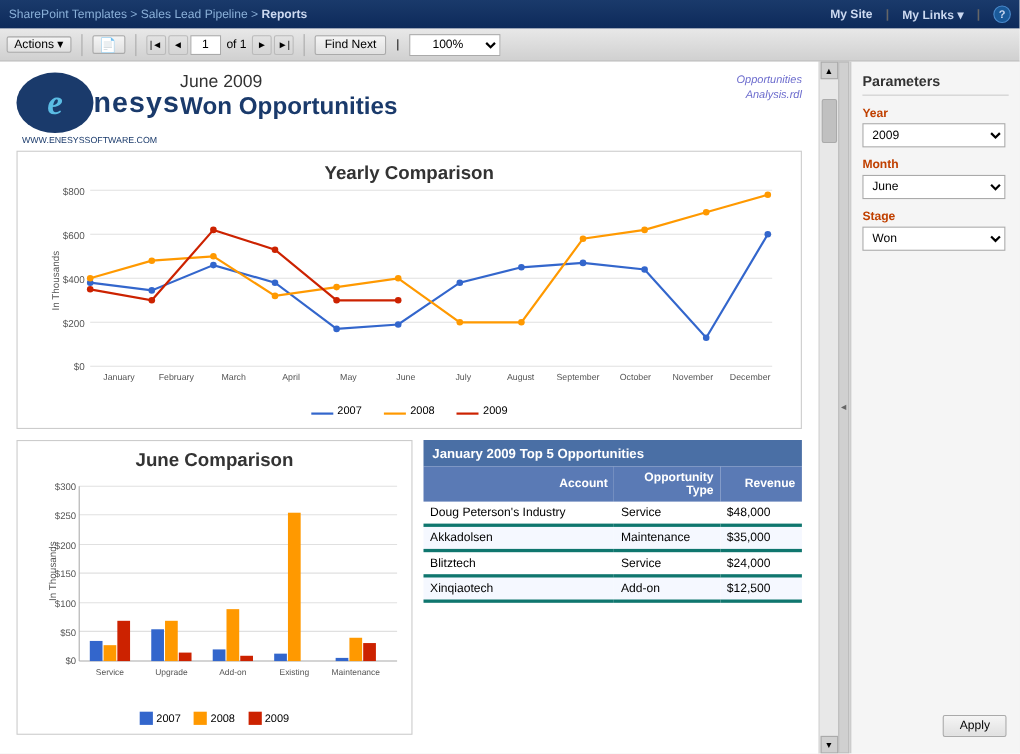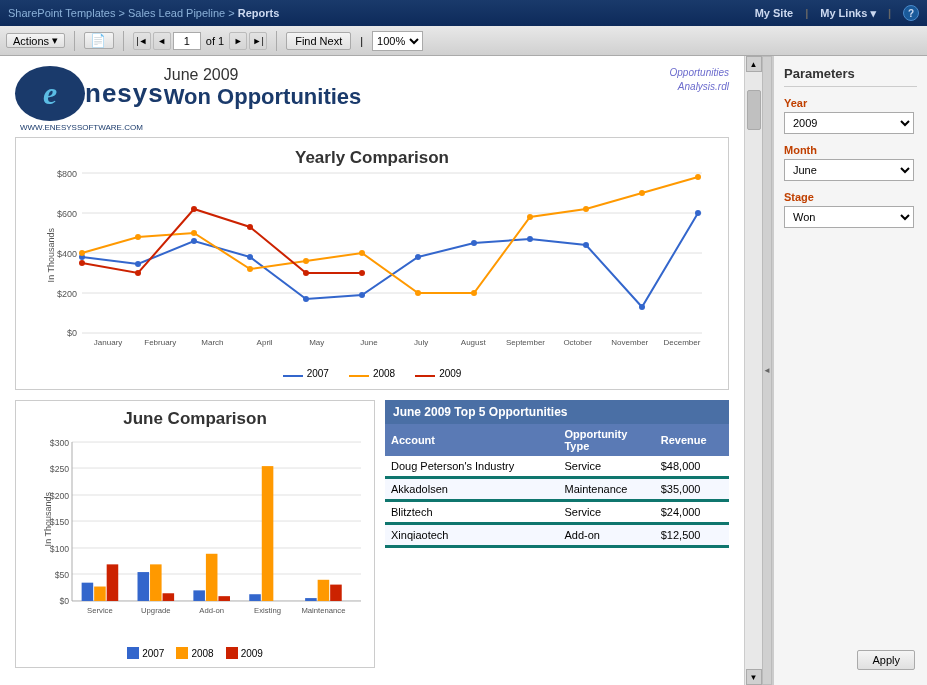--- a/index.html
+++ b/index.html
@@ -46,21 +46,21 @@
       width: 18px; height: 18px; cursor: pointer; font-size: 10px; display: flex; align-items: center; justify-content: center;
     }
     .page-input {
       width: 28px; height: 18px; border: 1px solid #aaa; text-align: center; font-size: 11px;
     }
     .find-next-btn {
       background: linear-gradient(to bottom, #f5f5f5, #e0e0e0);
       border: 1px solid #aaa; border-radius: 2px; padding: 2px 8px; font-size: 11px; cursor: pointer;
     }
     .zoom-select {
-      height: 20px; border: 1px solid #aaa; font-size: 11px; background: white; padding: 0 0;
+      height: 20px; border: 1px solid #aaa; font-size: 11px; background: white; padding: 0 16px;
     }
 
     
     .main-area {
       display: flex;
       height: calc(685px - 26px - 30px);
     }
 
     
     .report-panel {
@@ -216,21 +216,21 @@
     }
     .top5-table {
       width: 100%;
       border-collapse: collapse;
       font-size: 11px;
     }
     .top5-table th {
       background: #5a7ab5;
       color: white;
       padding: 4px 6px;
-      text-align: left;
+      text-align: right;
       font-size: 11px;
     }
     .top5-table td {
       padding: 4px 6px;
       border-bottom: 3px solid #0f766e;
       vertical-align: top;
     }
     .top5-table tr:nth-child(even) td { background: #f5f8ff; }
 
     svg { overflow: visible; }
@@ -466,21 +466,21 @@
         </div>
 
         <div class="bar-chart-legend">
           <span style="display:flex;align-items:center;gap:3px;font-size:10px"><span style="display:inline-block;width:12px;height:12px;background:#3366cc"></span>2007</span>
           <span style="display:flex;align-items:center;gap:3px;font-size:10px"><span style="display:inline-block;width:12px;height:12px;background:#ff9900"></span>2008</span>
           <span style="display:flex;align-items:center;gap:3px;font-size:10px"><span style="display:inline-block;width:12px;height:12px;background:#cc2200"></span>2009</span>
         </div>
       </div>
 
       <div class="top5-container">
-        <div class="top5-header">June 2009 Top 5 Opportunities</div>
+        <div class="top5-header">January 2009 Top 5 Opportunities</div>
         <table class="top5-table">
           <thead>
             <tr>
               <th>Account</th>
               <th>Opportunity<br>Type</th>
               <th>Revenue</th>
             </tr>
           </thead>
           <tbody>
             <tr>

